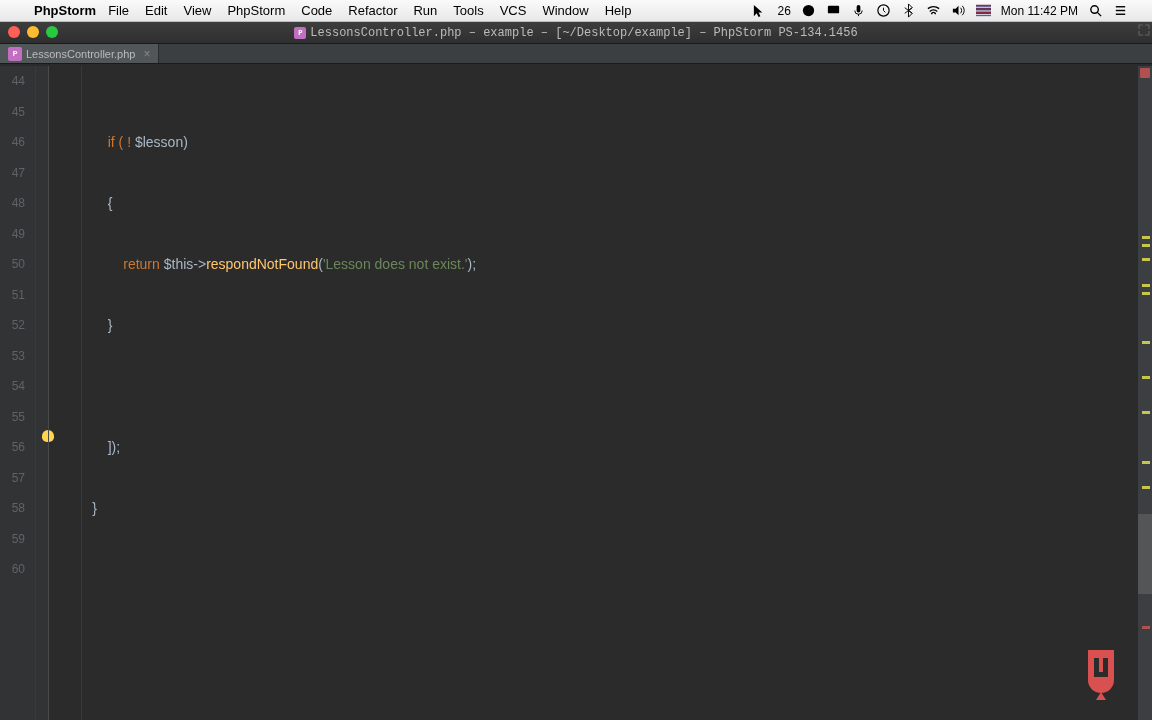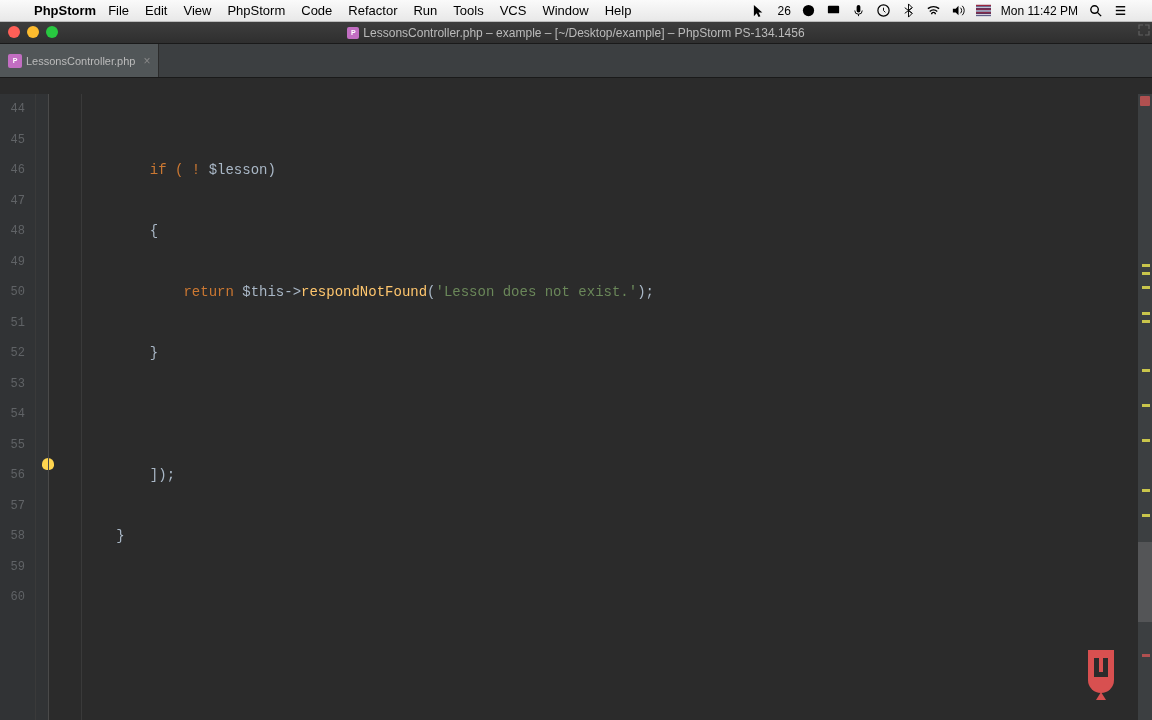--- a/index.html
+++ b/index.html
@@ -32,32 +32,33 @@
 .menubar svg { width: 15px; height: 15px; fill: #000; }
 
 
 .titlebar {
   height: 22px;
   background: linear-gradient(#3d3d3d, #2f2f2f);
   border-bottom: 1px solid #1a1a1a;
   display: flex;
   align-items: center;
   position: relative;
+  font-family: Liberation Mono, monospace;
 }
 .traffic { position: absolute; left: 8px; top: 4px; display: flex; gap: 7px; }
 .tl { width: 12px; height: 12px; border-radius: 50%; }
 .tl.red { background: #ff5f57; }
 .tl.yel { background: #febc2e; }
 .tl.grn { background: #28c840; }
 .titlebar .title { margin: 0 auto; color: #bbb; font-size: 12px; display:flex; align-items:center; gap:4px;}
 .titlebar .phpicon { width:12px; height:12px; }
 
 
 .tabrow {
-  height: 34px;
+  height: 20px;
   background: #3c3f41;
   border-bottom: 1px solid #1a1a1a;
   display: flex;
   align-items: stretch;
 }
 .tab {
   display: flex;
   align-items: center;
   padding: 0 8px;
   background: #515658;
@@ -71,23 +72,22 @@
 
 
 .editor {
   position: absolute;
   top: 66px;
   left: 0;
   right: 0;
   bottom: 0;
   background: #2b2b2b;
   display: flex;
-  font-family: Liberation Mono, monospace;
+  font-family: Liberation Sans, sans-serif;
   font-size: 14px;
-  margin-top: 28px;
 }
 .gutter {
   width: 36px;
   background: #313335;
   color: #606366;
   text-align: right;
   padding-right: 10px;
   line-height: 30.5px;
   font-size: 12px;
   border-right: 1px solid #3a3a3a;
@@ -97,21 +97,21 @@
   width: 12px;
   background: #313335;
   flex-shrink:0;
   position: relative;
 }
 .codearea {
   flex: 1;
   color: #a9b7c6;
   line-height: 30.5px;
   white-space: pre;
-  padding-left: 0;
+  padding-left: 12px;
   position: relative;
   border-left: 1px solid #4a4a4a;
 }
 .codearea .margin {
   position: absolute;
   left: 32px;
   top: 0;
   bottom: 0;
   border-left: 1px solid #3a3a3a;
 }

